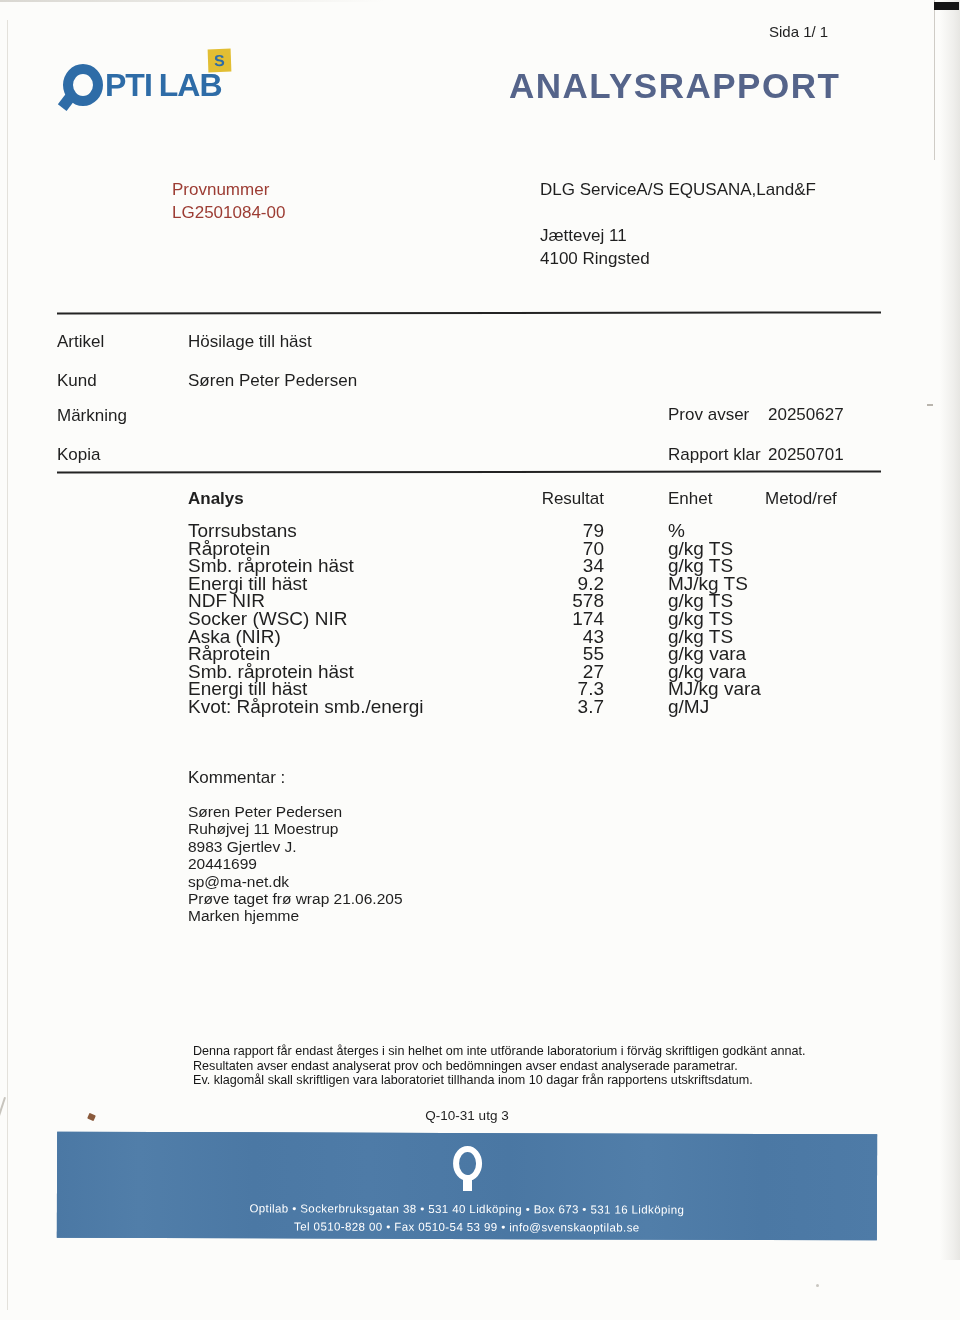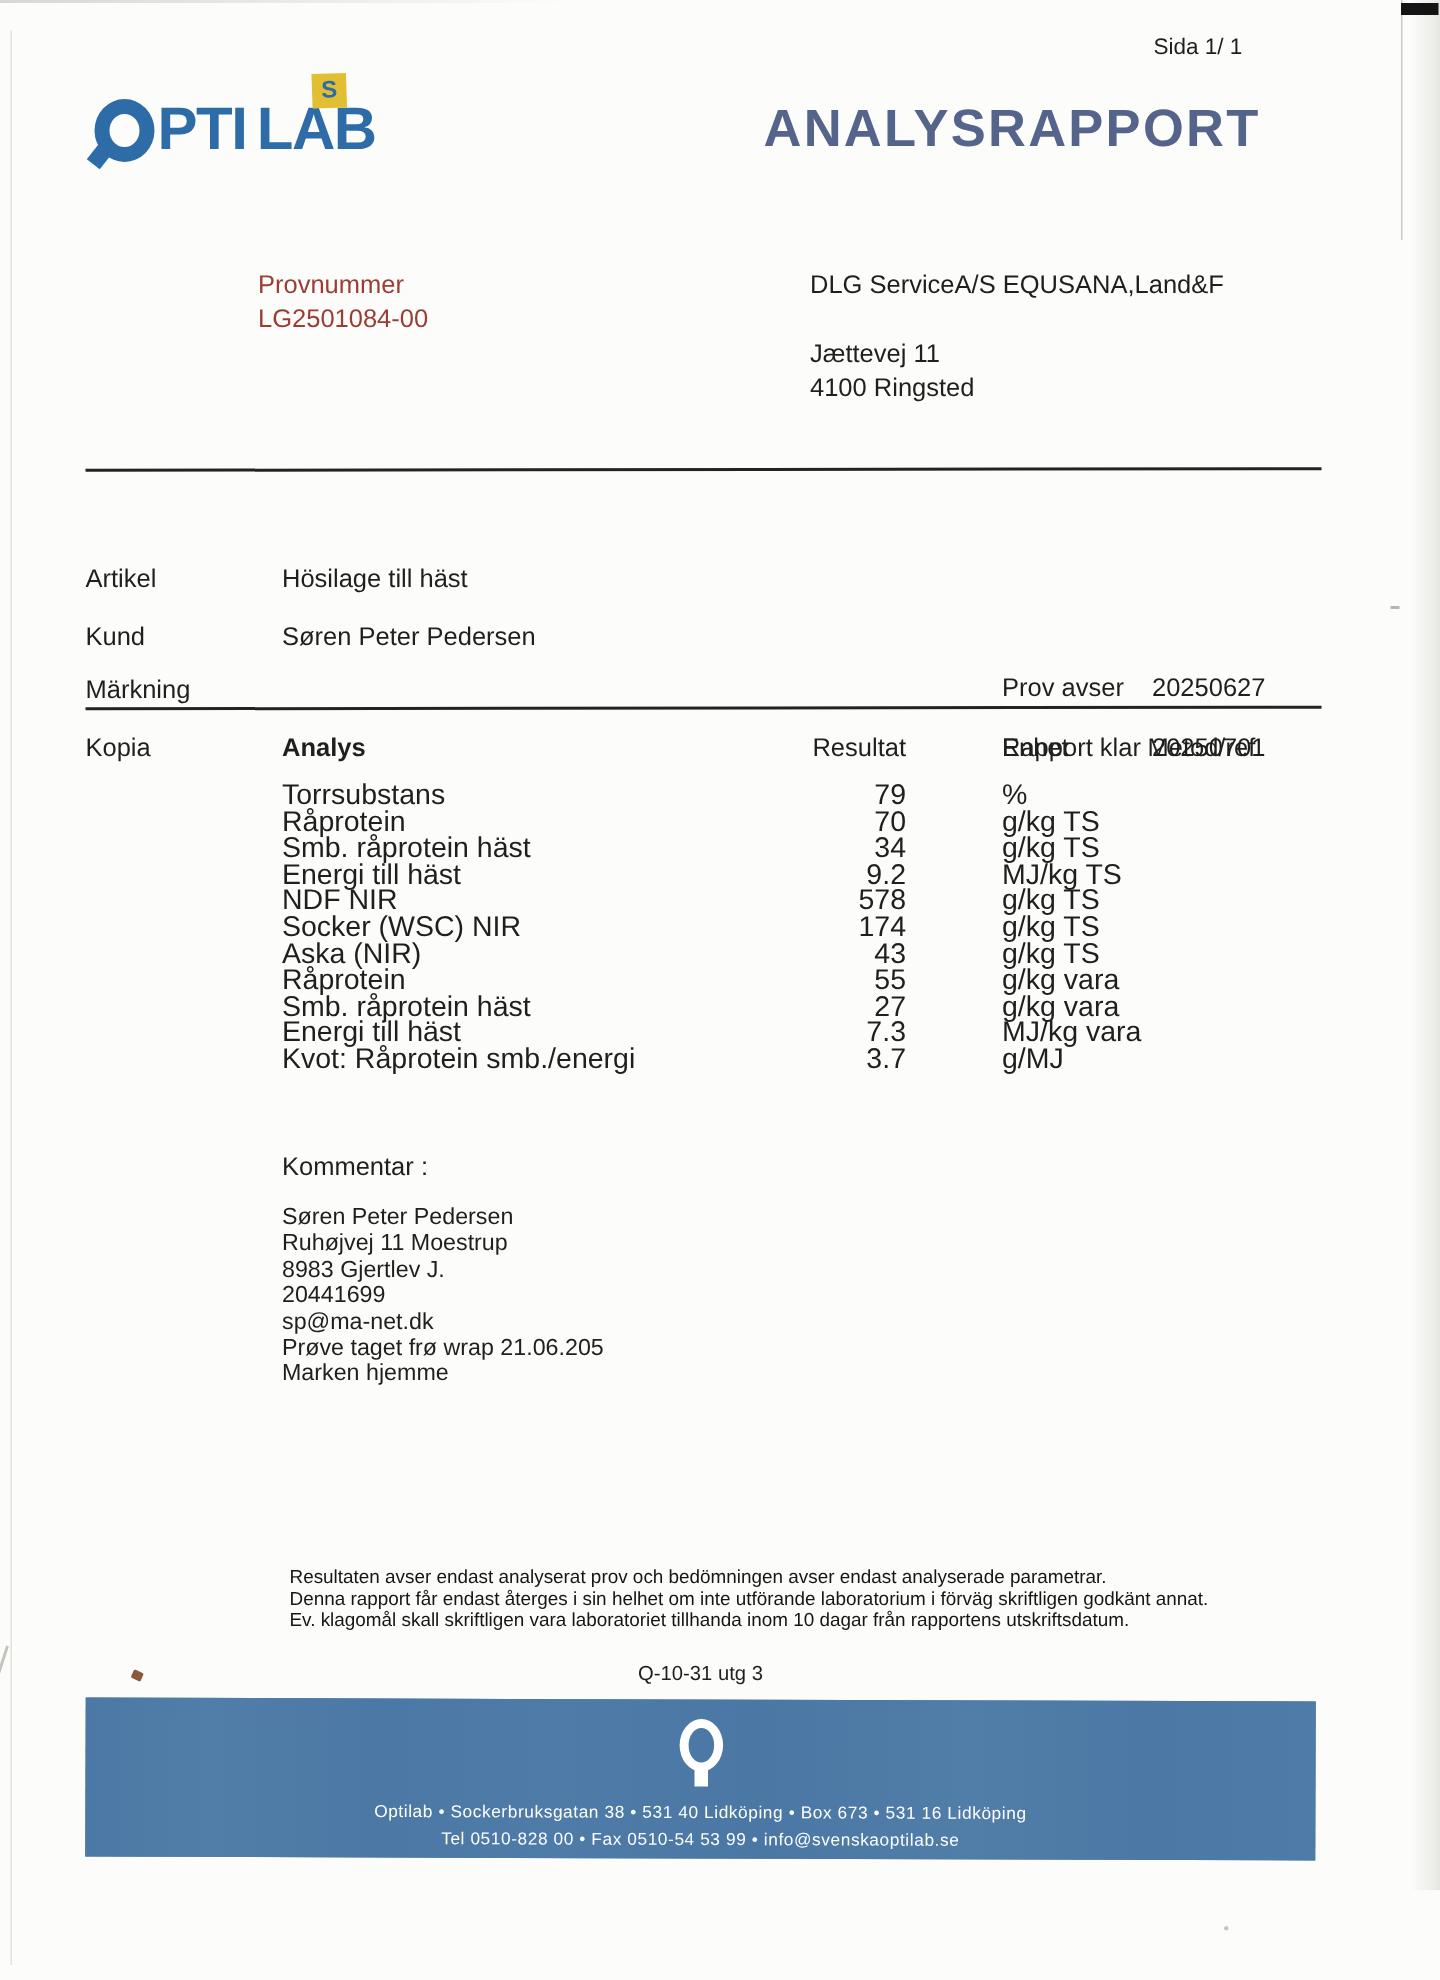--- a/index.html
+++ b/index.html
@@ -14,40 +14,40 @@
   .edge-line-right{left:934px;top:0;width:1px;height:160px;background:#cfccc6;}
   .edge-line-left{left:7px;top:20px;width:1px;height:1290px;background:#e3e1db;}
   .edge-top{left:0;top:0;width:960px;height:2px;background:linear-gradient(90deg,#d9d7d1,rgba(0,0,0,0) 40%);}
   .mark-topright{left:934px;top:2px;width:25px;height:8px;background:#141414;}
   .speck-a{left:88px;top:1114px;width:7px;height:6px;background:#8a5a3c;transform:rotate(24deg);border-radius:1px;}
   .speck-b{left:927px;top:404px;width:6px;height:2px;background:#b9b5ad;}
   .speck-c{left:816px;top:1284px;width:3px;height:3px;background:#c9c6c0;border-radius:50%;}
   .crease-bl{left:-4px;top:1096px;width:2px;height:52px;background:#c7c4bd;transform:rotate(18deg);}
   
   .logo{left:63px;top:46px;width:190px;height:78px;}
-  .logo-letters{position:absolute;left:0;top:18px;display:flex;align-items:center;color:var(--logo_blue);font-weight:bold;font-size:40px;letter-spacing:-1px;}
+  .logo-letters{position:absolute;left:0;top:18px;display:flex;align-items:center;color:var(--logo_blue);font-weight:bold;font-size:32px;letter-spacing:-1px;}
   .logo-o{position:relative;display:inline-block;width:40px;height:42px;margin-right:2px;}
   .logo-o-ring{position:absolute;left:0;top:0;width:20px;height:22px;border:10px solid var(--logo_blue);border-radius:50%;}
   .logo-o-tail{position:absolute;left:-2px;bottom:-3px;width:11px;height:14px;background:var(--logo_blue);transform:rotate(38deg);}
   .logo-lab{margin-left:7px;}
   .logo-badge{position:absolute;left:145px;top:3px;width:23px;height:23px;background:var(--logo_badge_bg);
     color:var(--logo_blue);font-weight:bold;font-size:16px;line-height:23px;text-align:center;transform:rotate(-2deg);}
   
   .sida{left:769px;top:23px;font-size:15px;}
   .report-title{left:509px;top:66px;font-size:35px;font-weight:bold;letter-spacing:1.5px;color:var(--title_color);}
   .provnummer{left:172px;top:178px;color:var(--provnummer_color);font-size:17px;line-height:23px;}
   .recipient-name{left:540px;top:180px;font-size:17px;}
   .recipient-street{left:540px;top:226px;font-size:17px;}
   .recipient-city{left:540px;top:249px;font-size:17px;}
   
   .rule{left:57px;width:824px;height:2px;background:#232323;}
   .rule-1{top:312px;transform:rotate(-0.08deg);}
   .rule-2{top:471px;transform:rotate(-0.08deg);}
   
-  .lbl{font-size:17px;margin-top:44px;}
+  .lbl{font-size:17px;}
   .d-artikel-l{left:57px;top:332px;} .d-artikel-v{left:188px;top:332px;}
   .d-kund-l{left:57px;top:371px;}   .d-kund-v{left:188px;top:371px;}
   .d-markning-l{left:57px;top:406px;}
   .d-kopia-l{left:57px;top:445px;}
   .d-provinkom-l{left:668px;top:405px;} .d-provinkom-v{left:768px;top:405px;}
   .d-rapportklar-l{left:668px;top:445px;} .d-rapportklar-v{left:768px;top:445px;}
   
   .th{font-size:17px;top:489px;}
   .th-analys{left:188px;font-weight:bold;}
   .th-resultat{left:500px;width:104px;text-align:right;}
@@ -207,22 +207,22 @@
       <div>Søren Peter Pedersen</div>
       <div>Ruhøjvej 11 Moestrup</div>
       <div>8983 Gjertlev J.</div>
       <div>20441699</div>
       <div>sp@ma-net.dk</div>
       <div>Prøve taget frø wrap 21.06.205</div>
       <div>Marken hjemme</div>
     </div>
 
   <div class="abs disclaimer">
+      <div>Denna rapport får endast återges i sin helhet om inte utförande laboratorium i förväg skriftligen godkänt annat.</div>
       <div>Resultaten avser endast analyserat prov och bedömningen avser endast analyserade parametrar.</div>
-      <div>Denna rapport får endast återges i sin helhet om inte utförande laboratorium i förväg skriftligen godkänt annat.</div>
       <div>Ev. klagomål skall skriftligen vara laboratoriet tillhanda inom 10 dagar från rapportens utskriftsdatum.</div>
     </div>
   <div class="abs doc-code">Q-10-31 utg 3</div>
 
   <div class="abs footer-bar">
     <div class="footer-logo">
       <div class="footer-logo-ring"></div>
       <div class="footer-logo-stem"></div>
     </div>
     <div class="footer-line footer-line1">Optilab • Sockerbruksgatan 38 • 531 40 Lidköping • Box 673 • 531 16 Lidköping</div>

